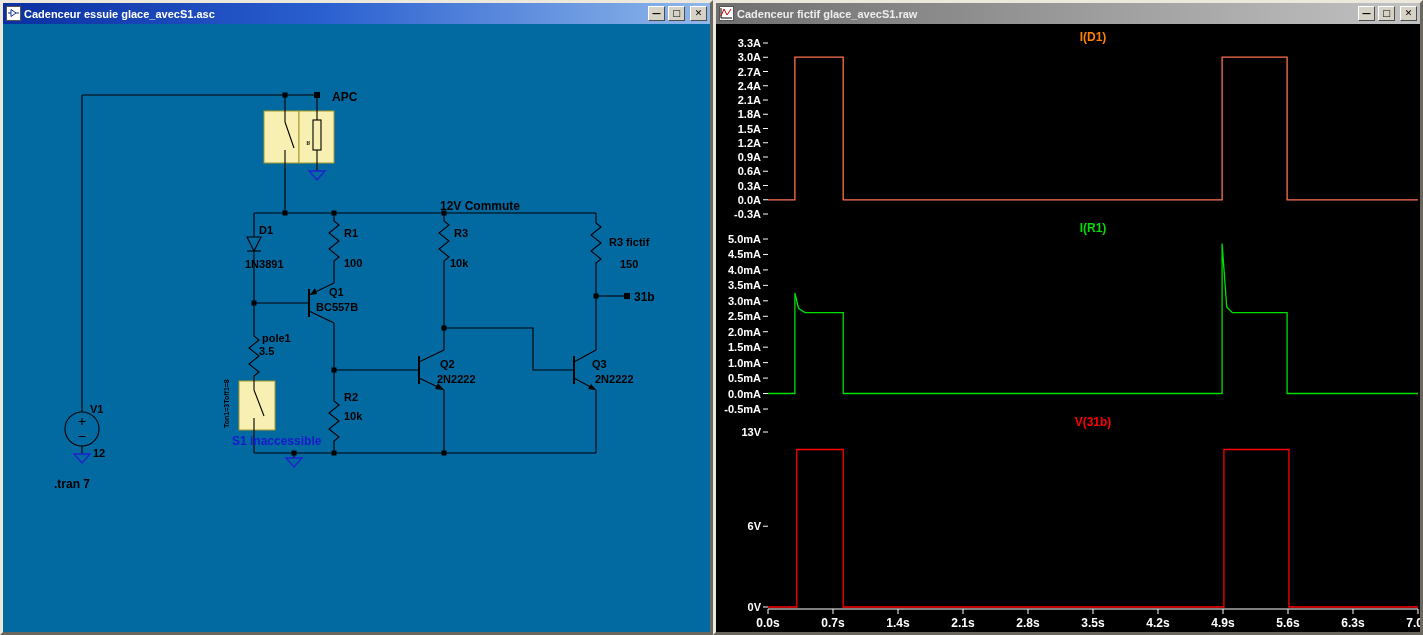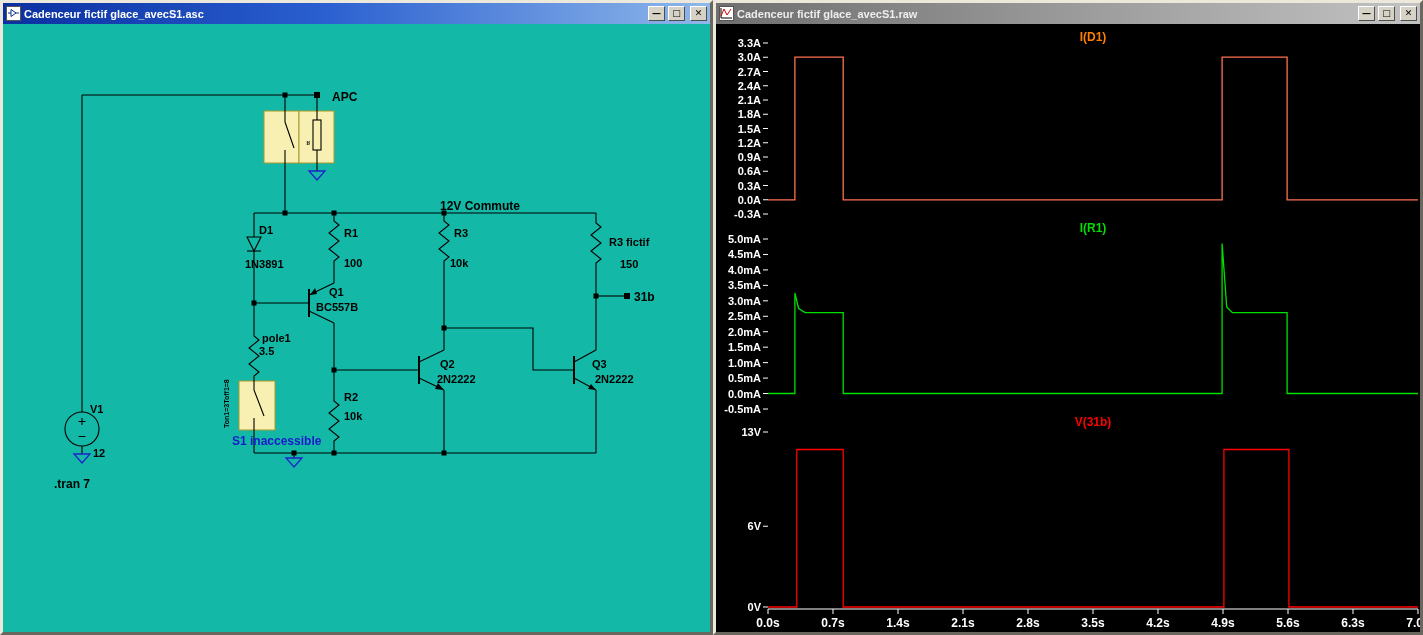--- a/index.html
+++ b/index.html
@@ -9,21 +9,21 @@
   .window.left{width:713px}
   .window.right{width:710px}
   .titlebar{height:21px;display:flex;align-items:center;padding:0 3px;gap:3px;flex:0 0 auto}
   .titlebar.active{background:linear-gradient(90deg,#0a2fa0,#2a5fd0 45%,#8fb8ea)}
   .titlebar.inactive{background:linear-gradient(90deg,#6f6f6f,#9a9a9a 50%,#c2c2c2)}
   .title-text{color:#fff;font-weight:bold;font-size:11px;flex:1;white-space:nowrap;overflow:hidden}
   .inactive .title-text{color:#ededed}
   .title-icon{width:15px;height:15px;flex:0 0 auto;display:block}
   .winbtn{width:17px;height:15px;background:#d6d2c6;border:1px solid;border-color:#fff #4d4d4d #4d4d4d #fff;font-family:"DejaVu Sans",sans-serif;font-size:9px;font-weight:bold;color:#000;display:flex;align-items:center;justify-content:center;line-height:1;cursor:default}
   .winbtn.close{margin-left:2px}
-  .body-left{flex:1;background:#14b8a6;overflow:hidden}
+  .body-left{flex:1;background:#0369a1;overflow:hidden}
   .body-right{flex:1;background:#000;overflow:hidden;position:relative}
   
   .schematic{display:block}
   .schematic text{font-family:"Liberation Sans",sans-serif;font-weight:bold;fill:#000;font-size:11px}
   .schematic .net{font-size:12px}
   .schematic .sel{fill:#1a1acc;font-size:12px}
   .schematic .tiny{font-size:7px}
   .schematic .tiny2{font-size:6px}
   .wire path{stroke:#000;stroke-width:1.1;fill:none}
   .ybox{fill:#f7f0b2;stroke:#a89a28;stroke-width:1}
@@ -40,21 +40,21 @@
 
 <div class="desktop">
 
   <div class="window left">
     <div class="titlebar active">
       <svg class="title-icon" viewBox="0 0 15 15">
         <rect x="0.5" y="0.5" width="14" height="14" fill="#ffffff" stroke="#555"></rect>
         <path d="M2 7 H5 M10 7 H13" stroke="#103090" fill="none"></path>
         <path d="M5 3.5 V10.5 L10 7 Z" stroke="#103090" fill="none"></path>
       </svg>
-      <span class="title-text">Cadenceur fictif glace_avecS1.asc</span>
+      <span class="title-text">Cadenceur essuie glace_avecS1.asc</span>
       <span class="winbtn">—</span>
       <span class="winbtn">□</span>
       <span class="winbtn close">✕</span>
     </div>
     <div class="body-left">
       <svg class="schematic" viewBox="0 0 707 607" width="707" height="607">
 
         <g>
           <rect class="ybox" x="261" y="87" width="35" height="52"></rect>
           <rect class="ybox" x="296" y="87" width="35" height="52"></rect>

